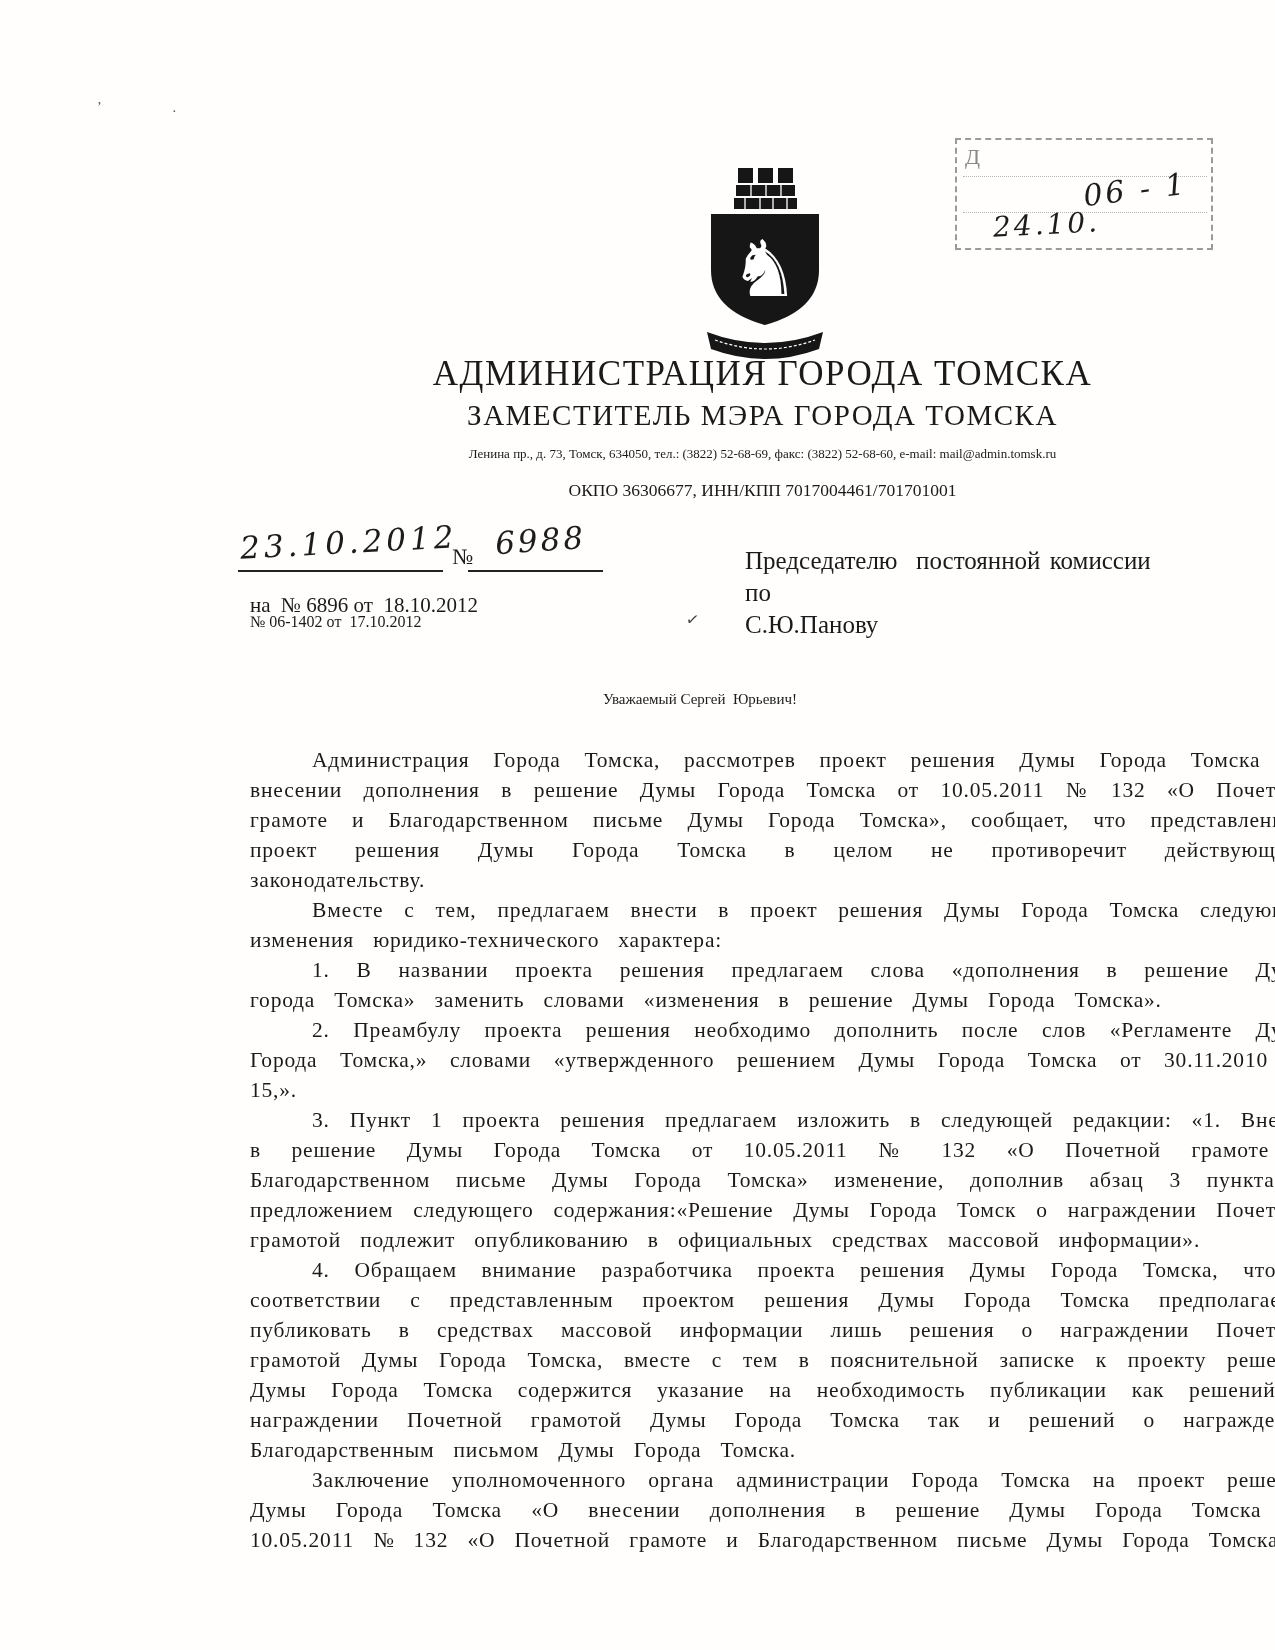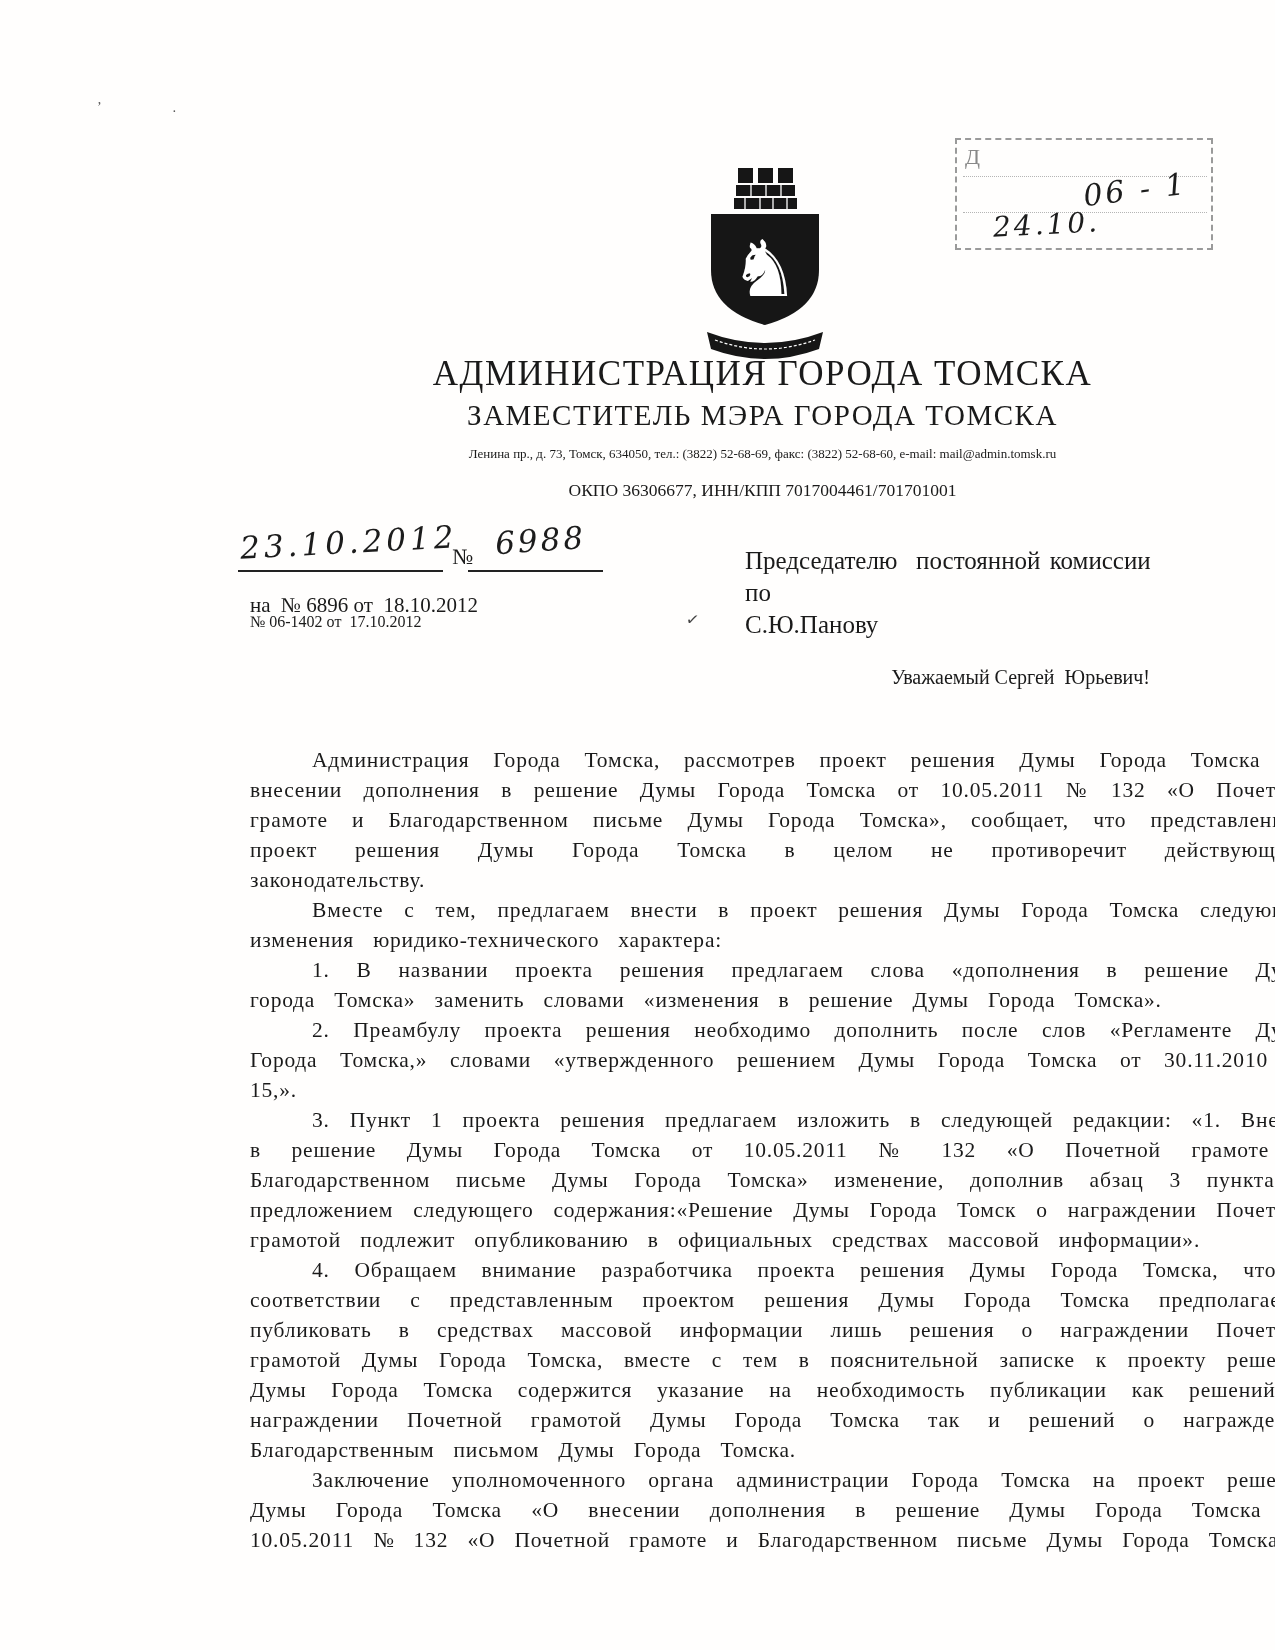--- a/index.html
+++ b/index.html
@@ -42,21 +42,21 @@
   .hw-number { left: 495px; top: 522px; font-size: 31px; letter-spacing: 3px; transform: rotate(-4deg); }
   .u-line2   { left: 468px; top: 570px; width: 135px; border-bottom: 2px solid #222; }
   .reply1    { left: 250px; top: 581px; font-size: 21px; margin-top: 12px; }
   .reply2    { left: 250px; top: 613px; font-size: 16px; }
   .tick      { left: 686px; top: 610px; font-size: 16px; color: #444; transform: rotate(8deg); }
 
   
   .addressee { left: 745px; top: 545px; width: 430px; font-size: 25px; line-height: 32px; word-spacing: 3px; }
 
   
-  .salutation { left: 250px; top: 666px; width: 900px; text-align: right; font-size: 20px; }
+  .salutation { left: 250px; top: 691px; width: 900px; text-align: center; font-size: 15px; }
 
   
   .body-text { left: 250px; top: 745px; width: 1062px; }
   .body-text p {
     font-size: 21.5px; line-height: 30px; text-align: justify;
     text-indent: 62px; word-spacing: 13px; letter-spacing: 0.8px;
   }
 </style>
 </head>
 <body>

